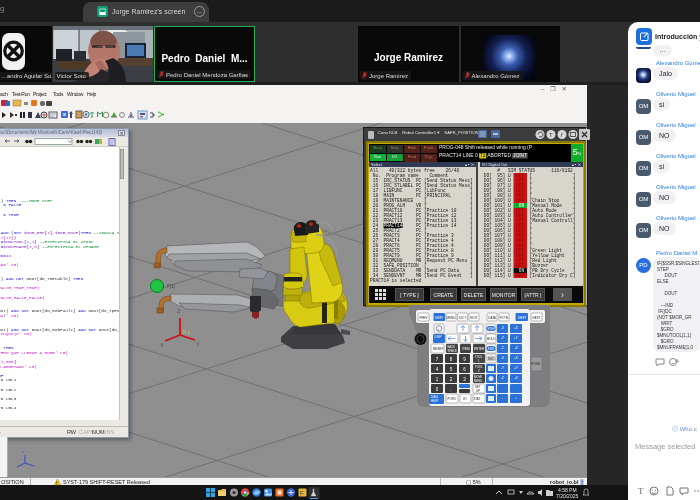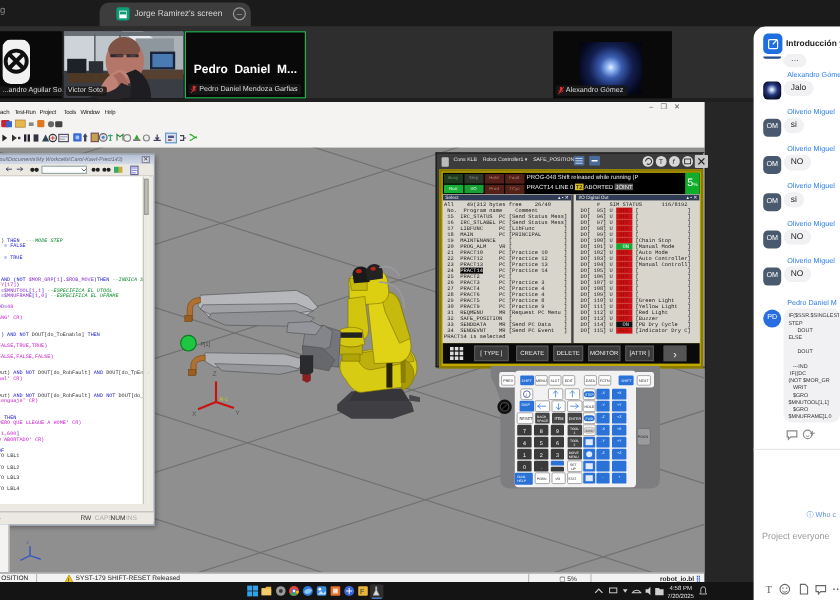--- a/index.html
+++ b/index.html
@@ -689,20 +689,28 @@
       <div class="vlabel">Victor Soto</div>
     </div>
     <div class="tile" style="left:154px;width:101px;border:1.5px solid #21b14e">
       <div class="cname">Pedro&nbsp; Daniel&nbsp; M...</div>
       <div class="vlabel"><svg class="mic" viewBox="0 0 5 7">
             <rect x="1.6" y="0.3" width="1.9" height="3.6" rx="0.9" fill="#e03030"></rect>
             <path d="M0.7 3a1.8 1.8 0 0 0 3.6 0" stroke="#e03030" fill="none" stroke-width="0.7"></path>
             <line x1="0.2" y1="6.6" x2="4.8" y2="0.4" stroke="#e03030" stroke-width="0.8"></line>
           </svg>Pedro Daniel Mendoza Garfias</div>
     </div>
+    <div class="tile" style="left:358px;width:101px">
+      <div class="cname">Jorge Ramirez</div>
+      <div class="vlabel"><svg class="mic" viewBox="0 0 5 7">
+            <rect x="1.6" y="0.3" width="1.9" height="3.6" rx="0.9" fill="#e03030"></rect>
+            <path d="M0.7 3a1.8 1.8 0 0 0 3.6 0" stroke="#e03030" fill="none" stroke-width="0.7"></path>
+            <line x1="0.2" y1="6.6" x2="4.8" y2="0.4" stroke="#e03030" stroke-width="0.8"></line>
+          </svg>Jorge Ramirez</div>
+    </div>
     <div class="tile" style="left:460.5px;width:99px">
       <div class="abs" style="left:22px;top:9px;width:52px;height:44px;background:radial-gradient(circle at 50% 48%, #e8f2ff 0%, #9cc0f8 8%, #3a5cb0 26%, #131f50 52%, #05081a 80%, #020408 100%)"></div>
       <div class="vlabel"><svg class="mic" viewBox="0 0 5 7">
             <rect x="1.6" y="0.3" width="1.9" height="3.6" rx="0.9" fill="#e03030"></rect>
             <path d="M0.7 3a1.8 1.8 0 0 0 3.6 0" stroke="#e03030" fill="none" stroke-width="0.7"></path>
             <line x1="0.2" y1="6.6" x2="4.8" y2="0.4" stroke="#e03030" stroke-width="0.8"></line>
           </svg>Alexandro Gómez</div>
     </div>
   </div>
 
@@ -746,21 +754,21 @@
     <div class="bubble" style="top:235px;width:47px;height:95px;padding:3px 0 0 4px;overflow:hidden">
       <div style="font-size:9px;line-height:12px;transform:scale(.5);transform-origin:0 0;width:200%;color:#333">IF($SSR.$SINGLESTEP<br>STEP<br>&nbsp;&nbsp;&nbsp;&nbsp;&nbsp;&nbsp;DOUT<br>ELSE<br><br>&nbsp;&nbsp;&nbsp;&nbsp;&nbsp;&nbsp;DOUT<br><br>&nbsp;&nbsp;&nbsp;---IND<br>&nbsp;IF((DC<br>(NOT $MOR_GR<br>&nbsp;&nbsp;&nbsp;WRIT<br>&nbsp;&nbsp;&nbsp;$GRO<br>$MNUTOOL[1,1]<br>&nbsp;&nbsp;&nbsp;$GRO<br>$MNUFRAME[1,0<br><br>&nbsp;&nbsp;&nbsp;$MCR<br>&nbsp;&nbsp;&nbsp;HOM<br>&nbsp;&nbsp;&nbsp;WRIT</div>
     </div>
     <svg class="abs" style="left:27px;top:334px" width="26" height="12">
       <path d="M1 3h8v5h-5l-2 2v-2h-1z" fill="none" stroke="#888" stroke-width="1"></path>
       <circle cx="18" cy="6" r="3.5" fill="none" stroke="#888" stroke-width="1"></circle>
         <path d="M16.5 7a2 2 0 0 0 3 0M22 3v4M20 5h4" stroke="#888" stroke-width=".8" fill="none"></path>
     </svg>
     <div class="abs" style="left:0;top:352px;width:72px;height:1px;background:#e8e8e8"></div>
     <div class="abs" style="left:44px;top:403px;font-size:6px;color:#5a8adf;white-space:nowrap">ⓘ Who c</div>
-    <div class="abs" style="left:7px;top:420px;font-size:7.5px;color:#9a9a9a;white-space:nowrap">Project everyone</div>
+    <div class="abs" style="left:7px;top:420px;font-size:7.5px;color:#9a9a9a;white-space:nowrap">Message selected</div>
     <svg class="abs" style="left:10px;top:463px" width="62" height="12">
       <text x="0" y="9" font-size="9" fill="#666" font-family="Liberation Serif">T</text>
       <circle cx="16" cy="6" r="4" fill="none" stroke="#666" stroke-width=".9"></circle>
         <circle cx="14.5" cy="5" r=".6" fill="#666"></circle>
         <circle cx="17.5" cy="5" r=".6" fill="#666"></circle>
         <path d="M14 7.5a2.6 2.6 0 0 0 4 0" stroke="#666" fill="none" stroke-width=".8"></path>
       <path d="M29 2h4l2 2v6h-6z" fill="none" stroke="#666" stroke-width=".9"></path>
       <path d="M42 3h8v5h-4l-2 2v-2h-2z" fill="none" stroke="#666" stroke-width=".9"></path>
       <path d="M57 6h.01M60 6h.01M63 6h.01" stroke="#666" stroke-width="1.4" stroke-linecap="round"></path>
     </svg>

